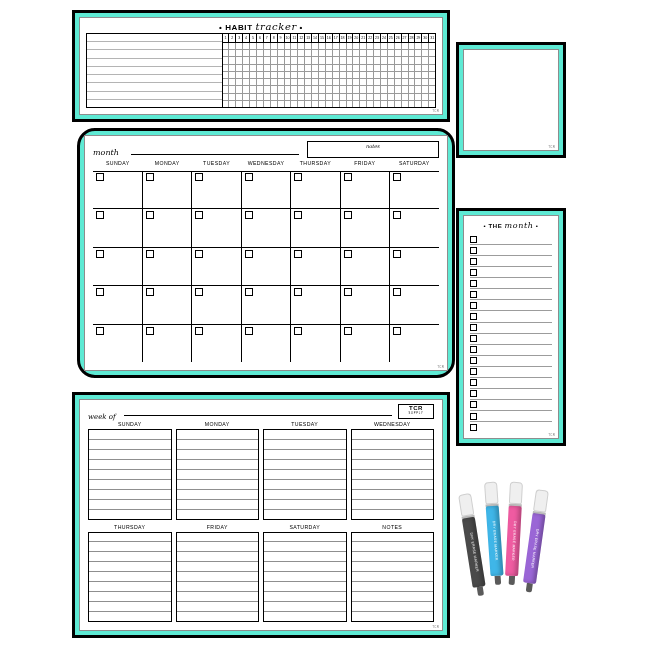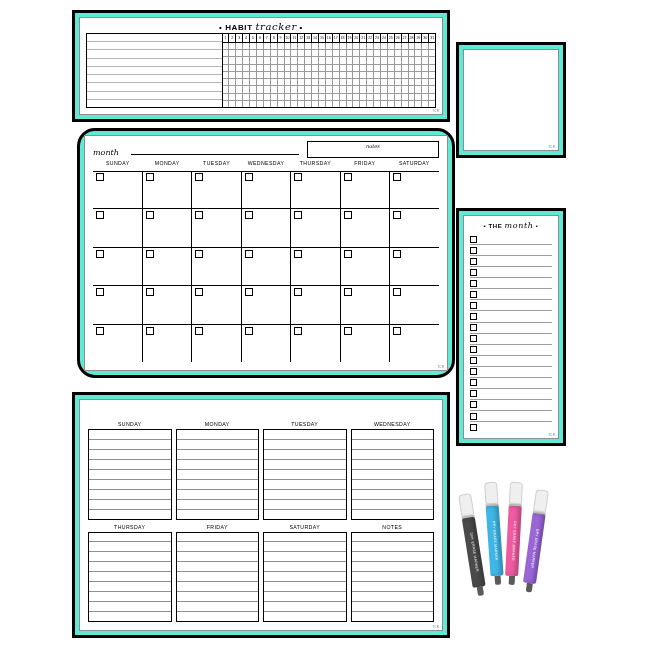--- a/index.html
+++ b/index.html
@@ -779,20 +779,28 @@
           <div class="mcell"></div>
           <div class="mcell"></div>
         </div>
       </div>
     <div class="brand-tag">TCR</div>
   </div>
 </div>
 
 <div class="board" id="week">
   <div class="board-inner">
+    <div class="week-head">
+      <span class="week-label">week of</span>
+      <div class="week-line"></div>
+      <div class="tcr-logo">
+        <div class="t1">TCR</div>
+        <div class="t2">SUPPLY</div>
+      </div>
+    </div>
     <div class="week-grid" id="week-grid">
         <div class="wrow">
           <div class="wcell">
             <div class="wlabel">SUNDAY</div>
             <div class="wlines">
               <div></div>
               <div></div>
               <div></div>
               <div></div>
               <div></div>

